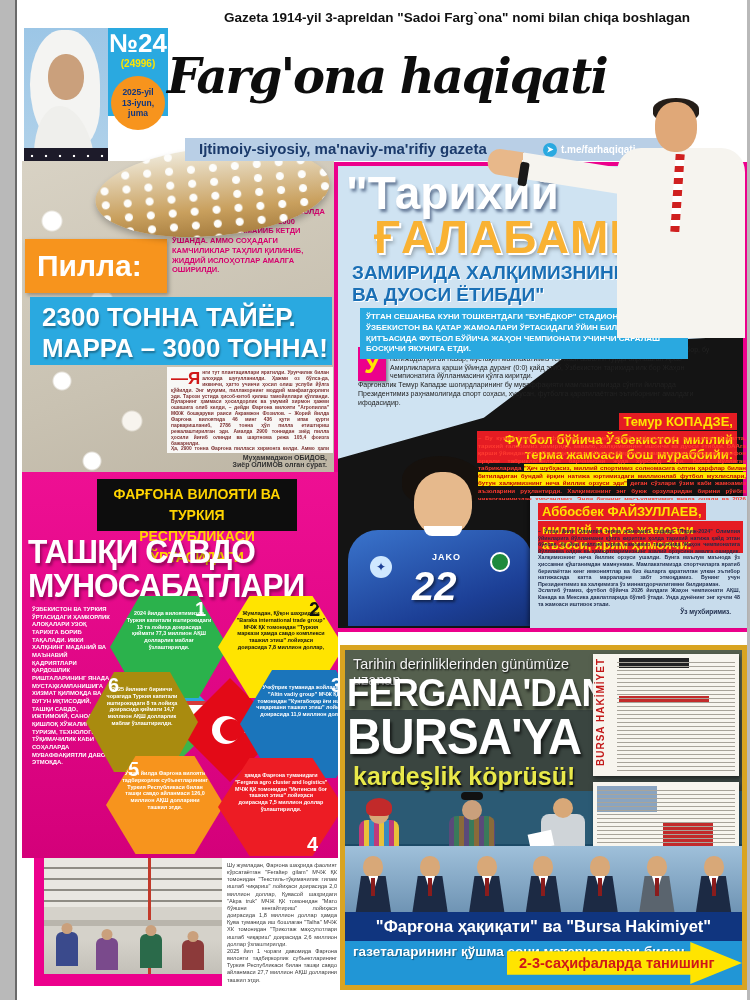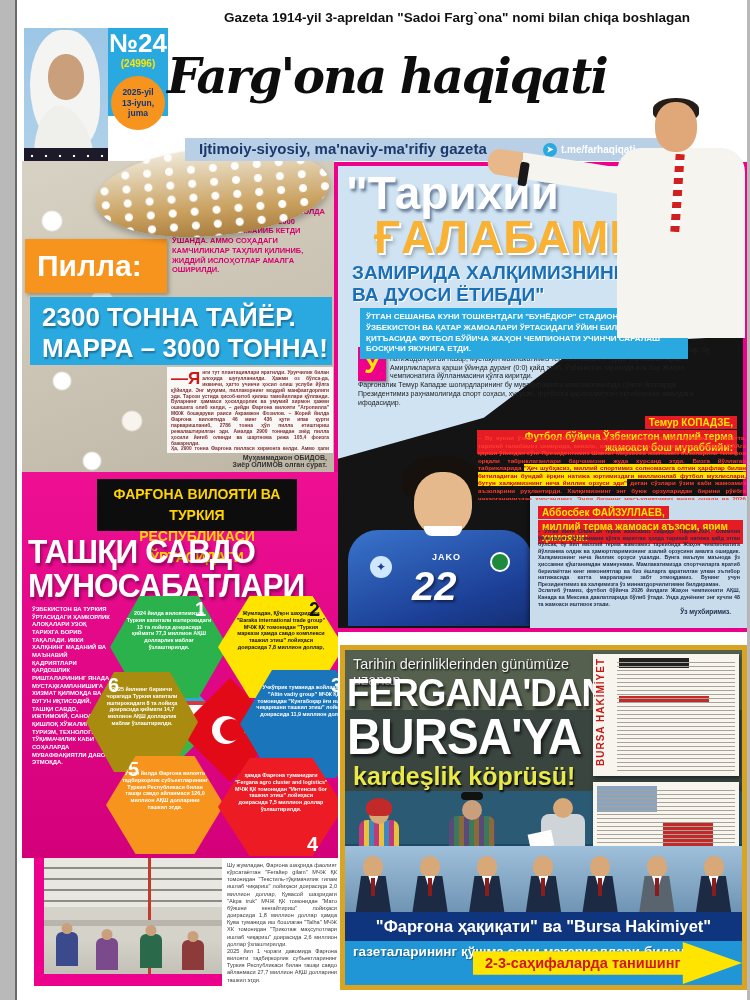--- a/index.html
+++ b/index.html
@@ -48,21 +48,21 @@
   .fb-h1{left:8px;top:0px;font-size:46px;font-weight:bold;color:#fff;text-shadow:2px 3px 3px rgba(20,40,80,.55);z-index:3;}
   .fb-h2{left:36px;top:44px;font-size:46px;font-weight:bold;color:#f9b233;letter-spacing:1px;text-shadow:2px 2px 0 #fff,3px 4px 4px rgba(0,0,0,.3);z-index:3;}
   .fb-h3{left:14px;top:96px;font-size:19px;font-weight:bold;color:#1a6fb5;line-height:1.15;z-index:3;text-shadow:1px 1px 0 #fff;}
   .fb-lede{left:22px;top:142px;width:328px;background:#2aa9e0;color:#fff;font-size:8px;font-weight:bold;line-height:1.35;padding:4px 6px;z-index:3;}
   .fb-dark{left:0;top:170px;width:100%;height:292px;background:#141414;clip-path:polygon(0 42%,36% 28%,60% 3%,100% 0,100% 100%,0 100%);z-index:1;}
   .fb-intro{left:20px;top:180px;width:360px;height:62px;font-size:7px;line-height:1.25;color:#222;z-index:2;overflow:hidden;}
   .fb-drop{position:static;float:left;width:28px;height:34px;background:#ec008c;color:#ffe400;font-size:26px;font-weight:bold;text-align:center;line-height:34px;margin:1px 4px 0 0;box-shadow:2px 2px 3px rgba(0,0,0,.4);}
   .fb-intro span[data-bind]{position:static;}
   .fb-label1{right:6px;top:246px;width:260px;text-align:right;z-index:4;}
   .fb-label2{left:200px;top:336px;width:205px;z-index:5;}
-  .lbl-bar{position:static;display:inline-block;background:#e51c23;color:#ffe400;font-size:10px;font-weight:bold;padding:1px 4px;margin-bottom:1px;}
+  .lbl-bar{position:static;display:inline-block;background:#e51c23;color:#ffe400;font-size:13px;font-weight:bold;padding:1px 4px;margin-bottom:1px;}
   .fb-quote1{left:140px;top:268px;width:268px;height:66px;font-size:6.2px;line-height:1.22;font-weight:bold;color:#ff3b30;z-index:4;overflow:hidden;text-align:justify;}
   .fb-quote1 span{position:static;}
   .hl{background:#ffe400;color:#c00000;}
   .fb-panel2{left:192px;top:330px;width:217px;height:132px;background:#c8dcec;z-index:3;box-shadow:-2px -2px 4px rgba(0,0,0,.4);}
   .fb-quote2{left:200px;top:362px;width:202px;height:78px;font-size:5.3px;line-height:1.25;font-weight:bold;color:#1c2a4a;z-index:5;overflow:hidden;text-align:justify;}
   .fb-signoff{right:12px;top:442px;font-size:6.5px;font-weight:bold;color:#1c2a4a;z-index:5;}
   
   .ref{right:-2px;top:-64px;width:190px;height:235px;z-index:6;pointer-events:none;}
   .ref-arm{left:-68px;top:58px;width:165px;height:26px;background:linear-gradient(90deg,#e8b88a 0 34px,#f6f4ef 34px);border-radius:12px;transform:rotate(9deg);}
   .ref-watch{left:-36px;top:60px;width:9px;height:24px;background:#1a1a1a;border-radius:3px;transform:rotate(9deg);}
@@ -148,21 +148,21 @@
   .officials{left:0;top:196px;width:397px;height:66px;display:flex;justify-content:space-around;align-items:flex-end;}
   .official{position:static;width:48px;height:56px;position:relative;}
   .o-head{position:absolute;left:50%;top:0;transform:translateX(-50%);width:20px;height:22px;border-radius:48%;background:#d8a878;}
   .o-body{position:absolute;left:2px;bottom:0;width:44px;height:36px;background:#1c2a44;clip-path:polygon(10% 100%,22% 0,78% 0,90% 100%);}
   .o-body:before{content:"";position:absolute;left:50%;top:0;transform:translateX(-50%);width:10px;height:16px;background:#fff;clip-path:polygon(0 0,100% 0,50% 100%);}
   .o-body:after{content:"";position:absolute;left:50%;top:2px;transform:translateX(-50%);width:4px;height:18px;background:#8a1c1c;}
   .official.gray .o-body{background:#5a646e;}
   .bursa-bottom{left:0;top:262px;width:397px;height:73px;background:#2196d6;}
   .bursa-bar{left:0;top:0;width:397px;height:29px;background:#10357f;color:#fff;font-size:16.5px;font-weight:bold;text-align:center;line-height:29px;}
   .bursa-barsub{left:8px;top:32px;font-size:13.5px;font-weight:bold;color:#fff;text-shadow:1px 1px 1px rgba(0,0,0,.4);}
-  .bursa-arrow{right:0px;top:30px;width:269px;height:42px;background:#ffe400;clip-path:polygon(0 22%,78% 22%,78% 0,100% 50%,78% 100%,78% 78%,0 78%);display:flex;align-items:center;}
+  .bursa-arrow{right:0px;top:30px;width:235px;height:42px;background:#ffe400;clip-path:polygon(0 22%,78% 22%,78% 0,100% 50%,78% 100%,78% 78%,0 78%);display:flex;align-items:center;}
   .bursa-arrow span{position:static;font-size:14.5px;font-weight:bold;color:#d01818;padding-left:12px;}
 </style>
 </head>
 <body>
 
 <div class="page">
   <div class="paper">
 
     <div class="top-banner" data-bind="masthead.top_banner">Gazeta 1914-yil 3-apreldan "Sadoi Farg`ona" nomi bilan chiqa boshlagan</div>
 

